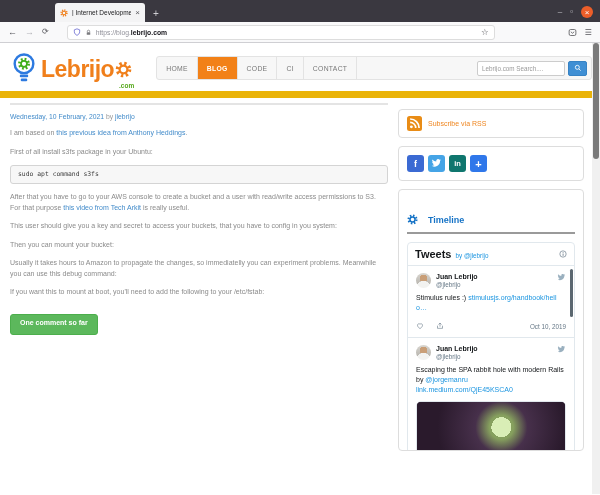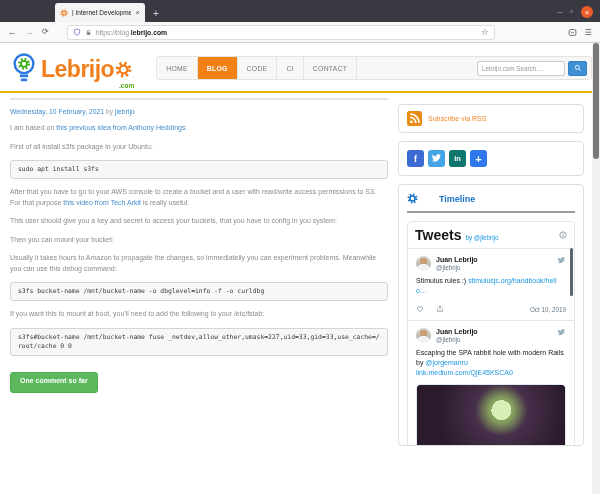--- a/index.html
+++ b/index.html
@@ -33,21 +33,21 @@
   .url-domain { color:#15141a; font-weight:bold; }
   .star { margin-left:auto; font-size:8.5px; color:#55555a; }
   .pocket-svg { width:9px; height:9px; color:#5a5a5e; }
   .menu { font-size:8px; color:#55555a; }
 
   
   .page { position:relative; height:451px; background:#fff; overflow:hidden; }
   .pg-scroll { position:absolute; right:0; top:0; width:8px; height:100%; background:#f0f0f0; }
   .pg-thumb { position:absolute; top:0; left:1px; width:6px; height:116px; background:#7a7a7a; border-radius:3px; }
 
-  .site-header { display:flex; align-items:center; padding:9px 8px 7px 10px; border-bottom:2px solid #eab308; }
+  .site-header { display:flex; align-items:center; padding:9px 8px 7px 10px; border-bottom:7px solid #eab308; }
   .logo { display:flex; align-items:flex-start; }
   .logo-word { display:flex; align-items:center; margin-left:3px; position:relative; top:4px; }
   .logo-text { font-size:23px; font-weight:bold; color:#f07f1b; letter-spacing:-0.5px; }
   .logo-gear { width:17px; height:17px; color:#f07f1b; margin-left:1px; }
   .logo-tld { position:absolute; right:-2px; bottom:-6px; font-size:6.5px; font-weight:bold; color:#56a81c; }
 
   .navbar { flex:1; margin-left:24px; height:24px; background:#f7f7f7; border:1px solid #e3e3e3; border-radius:3px;
             display:flex; align-items:stretch; }
   .nav-item { display:flex; align-items:center; padding:0 9px; font-size:6.8px; color:#777;
               border-right:1px solid #e3e3e3; letter-spacing:0.3px; }
@@ -80,28 +80,28 @@
   .rss-svg { width:15px; height:15px; flex:0 0 auto; }
   .rss-label { font-size:7px; color:#ef8722; }
   .social-box { display:flex; gap:4px; padding:8px; }
   .s-icon { width:17px; height:17px; border-radius:3px; display:flex; align-items:center; justify-content:center;
             color:#fff; font-weight:bold; font-size:9px; }
   .fb { background:#3b6ad3; } .tw { background:#45a4e6; } .li { background:#0f766e; font-size:7.5px; }
   .sh { background:#2f77ea; font-size:11px; }
   .bird-svg { width:11px; height:11px; }
 
   .timeline-box { padding:8px; height:262px; overflow:hidden; }
-  .tl-header { display:flex; align-items:center; gap:21px; }
+  .tl-header { display:flex; align-items:center; gap:10px;margin-top:16px; }
   .tl-gear { width:11px; height:11px; color:#1673c6; }
   .tl-title { font-size:9px; font-weight:bold; color:#1673c6; }
   .tl-divider { height:2px; background:#9a9a9a; margin:7px 0 8px; }
 
   .tweets-widget { border:1px solid #e1e8ed; border-radius:4px; position:relative; }
   .tw-header { padding:5px 7px; display:flex; align-items:baseline; gap:4px; border-bottom:1px solid #e1e8ed; }
-  .tw-h-title { font-size:14px; font-weight:bold; color:#14171a;text-align:center; }
+  .tw-h-title { font-size:11px; font-weight:bold; color:#14171a;text-align:center; }
   .tw-h-by { font-size:6.3px; color:#1b95e0; }
   .info-svg { width:8px; height:8px; color:#657786; margin-left:auto; align-self:center; }
   .tweet { padding:7px 8px; border-bottom:1px solid #e1e8ed; position:relative; }
   .tweet:last-child { border-bottom:none; }
   .tweet-head { display:flex; gap:5px; }
   .avatar { width:15px; height:15px; border-radius:50%; flex:0 0 auto;
             background: radial-gradient(circle at 50% 100%, #f2f2f0 0 42%, transparent 43%),
                         radial-gradient(circle at 50% 36%, #c99e77 0 30%, transparent 32%),
                         linear-gradient(#d9d6d0, #aeaba5); }
   .t-name { font-size:7px; font-weight:bold; color:#14171a; line-height:8px; }
@@ -224,33 +224,31 @@
 
     <div class="content">
 
       <article>
         <hr class="rule">
         <div class="byline"><a href="#">Wednesday, 10 February, 2021</a><span> by </span><a href="#">jlebrijo</a></div>
 
         <p><span>I am based on </span><a href="#">this previous idea from Anthony Heddings</a><span>.</span></p>
 
         <p>First of all install s3fs package in your Ubuntu:</p>
-        <pre>sudo apt install s3fs</pre>
+        <pre>sudo apt command s3fs</pre>
 
         <p><span>After that you have to go to your AWS console to create a bucket and a user with read/write access permissions to S3. For that purpose </span><a href="#">this video from Tech Arkit</a><span> is really useful.</span></p>
 
         <p>This user should give you a key and secret to access your buckets, that you have to config in you system:</p>
 
         <p>Then you can mount your bucket:</p>
 
         <p>Usually it takes hours to Amazon to propagate the changes, so immediatelly you can experiment problems. Meanwhile you can use this debug command:</p>
-        <pre>s3fs bucket-name /mnt/bucket-name -o dbglevel=info -f -o curldbg</pre>
 
         <p>If you want this to mount at boot, you'll need to add the following to your /etc/fstab:</p>
-        <pre>s3fs#bucket-name /mnt/bucket-name fuse _netdev,allow_other,umask=227,uid=33,gid=33,use_cache=/root/cache 0 0</pre>
 
         <span class="comment-btn">One comment so far</span>
       </article>
 
       <aside>
         <div class="side-box rss-box">
           <svg class="rss-svg" viewBox="0 0 24 24">
             <rect width="24" height="24" rx="4" fill="#e98c16"></rect>
             <circle cx="7" cy="17.3" r="2.3" fill="#fff"></circle>
             <path d="M5 10.2a9 9 0 0 1 9 9" stroke="#fff" stroke-width="2.7" fill="none"></path>

